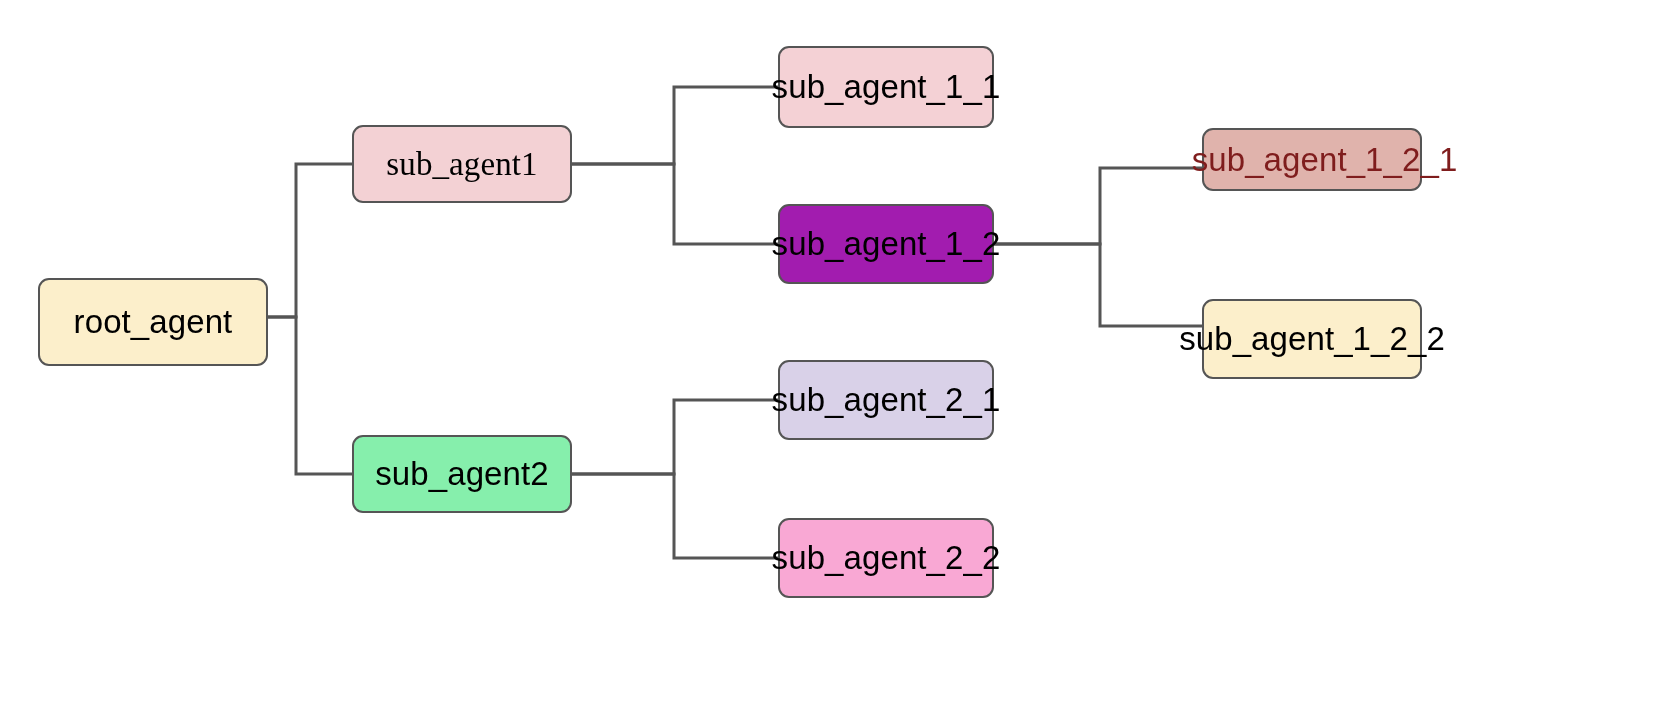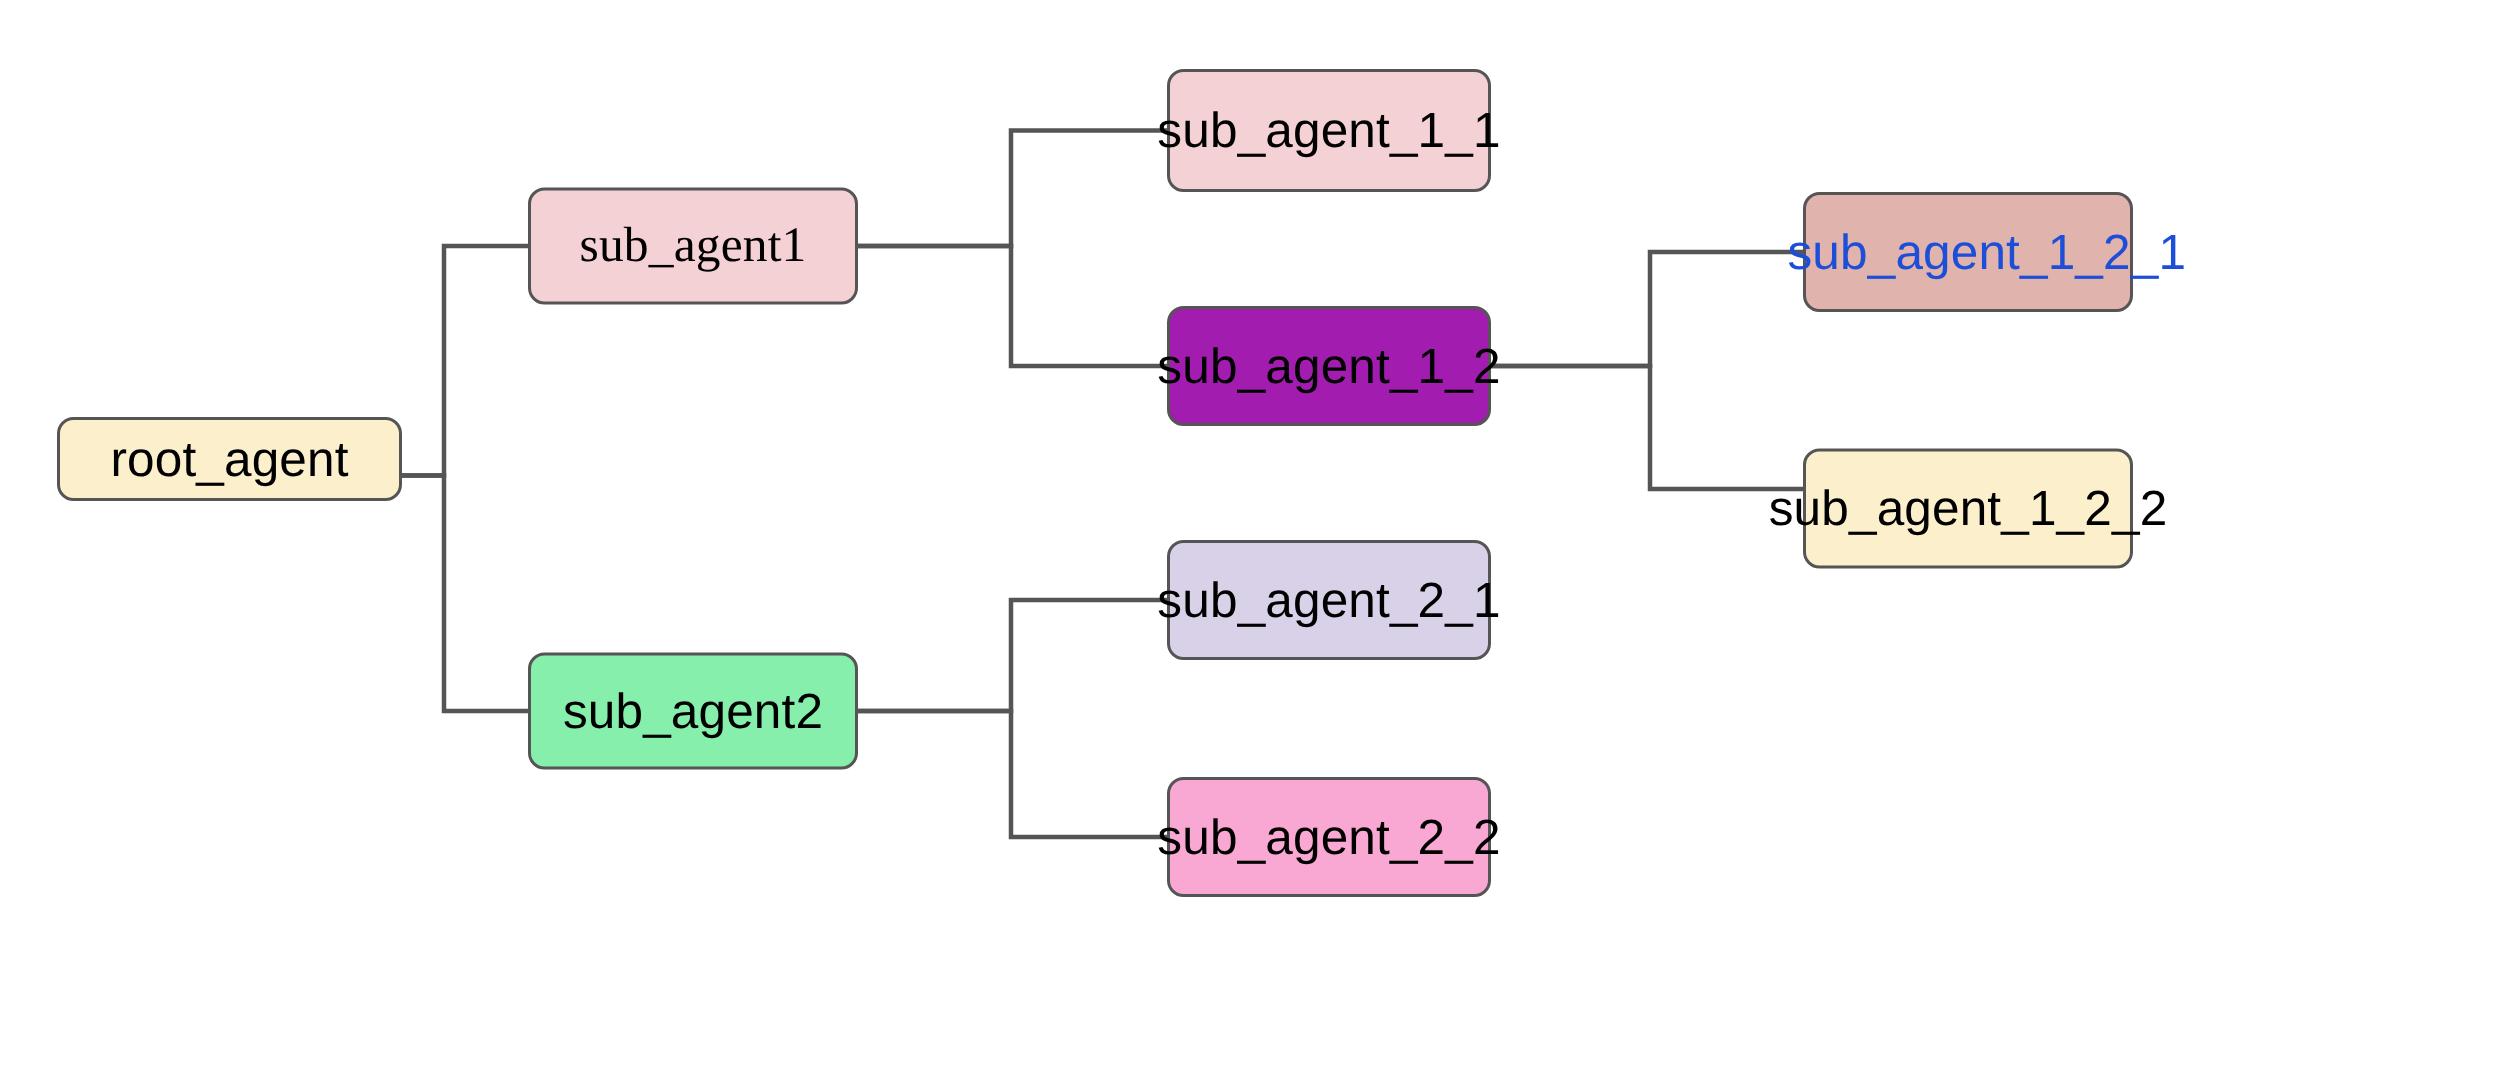--- a/index.html
+++ b/index.html
@@ -56,21 +56,21 @@
       <path d="M 268 317 L 296 317 L 296 164 L 352 164" fill="none" stroke="#555555" stroke-width="3" stroke-linecap="square" stroke-linejoin="miter"></path>
       <path d="M 268 317 L 296 317 L 296 474 L 352 474" fill="none" stroke="#555555" stroke-width="3" stroke-linecap="square" stroke-linejoin="miter"></path>
       <path d="M 572 164 L 674 164 L 674 87 L 778 87" fill="none" stroke="#555555" stroke-width="3" stroke-linecap="square" stroke-linejoin="miter"></path>
       <path d="M 572 164 L 674 164 L 674 244 L 778 244" fill="none" stroke="#555555" stroke-width="3" stroke-linecap="square" stroke-linejoin="miter"></path>
       <path d="M 572 474 L 674 474 L 674 400 L 778 400" fill="none" stroke="#555555" stroke-width="3" stroke-linecap="square" stroke-linejoin="miter"></path>
       <path d="M 572 474 L 674 474 L 674 558 L 778 558" fill="none" stroke="#555555" stroke-width="3" stroke-linecap="square" stroke-linejoin="miter"></path>
       <path d="M 994 244 L 1100 244 L 1100 168 L 1202 168" fill="none" stroke="#555555" stroke-width="3" stroke-linecap="square" stroke-linejoin="miter"></path>
       <path d="M 994 244 L 1100 244 L 1100 326 L 1202 326" fill="none" stroke="#555555" stroke-width="3" stroke-linecap="square" stroke-linejoin="miter"></path>
     </svg>
 
-  <div class="node" style="left: 38px; top: 278px; width: 230px; height: 56px; background: rgb(252, 239, 203); border-color: rgb(85, 85, 85); color: rgb(0, 0, 0);">
+  <div class="node" style="left: 38px; top: 278px; width: 230px; height: 88px; background: rgb(252, 239, 203); border-color: rgb(85, 85, 85); color: rgb(0, 0, 0);">
     <span class="node-label">root_agent</span>
   </div>
 
   <div class="node" style="left: 352px; top: 125px; width: 220px; height: 78px; background: rgb(243, 209, 212); border-color: rgb(85, 85, 85); color: rgb(0, 0, 0); font-family: Liberation Serif, serif;">
     <span class="node-label">sub_agent1</span>
   </div>
 
   <div class="node" style="left: 352px; top: 435px; width: 220px; height: 78px; background: #86efac; border-color: rgb(85, 85, 85); color: rgb(0, 0, 0);">
     <span class="node-label">sub_agent2</span>
   </div>
@@ -84,21 +84,21 @@
   </div>
 
   <div class="node" style="left: 778px; top: 360px; width: 216px; height: 80px; background: rgb(217, 209, 232); border-color: rgb(85, 85, 85); color: rgb(0, 0, 0); text-align: right;">
     <span class="node-label">sub_agent_2_1</span>
   </div>
 
   <div class="node" style="left: 778px; top: 518px; width: 216px; height: 80px; background: #f9a8d4; border-color: rgb(85, 85, 85); color: rgb(0, 0, 0);">
     <span class="node-label">sub_agent_2_2</span>
   </div>
 
-  <div class="node" style="left: 1202px; top: 128px; width: 220px; height: 80px; background: rgb(224, 179, 172); border-color: rgb(85, 85, 85); color: #1d4ed8; padding-left: 25px;">
+  <div class="node" style="left: 1202px; top: 128px; width: 220px; height: 63px; background: rgb(224, 179, 172); border-color: rgb(85, 85, 85); color: #7f1d1d; padding-left: 25px;">
     <span class="node-label">sub_agent_1_2_1</span>
   </div>
 
   <div class="node" style="left: 1202px; top: 286px; width: 220px; height: 80px; background: rgb(252, 239, 203); border-color: rgb(85, 85, 85); color: rgb(0, 0, 0); margin-top: 13px;">
     <span class="node-label">sub_agent_1_2_2</span>
   </div>
 
 </div>
 
 </body></html>

